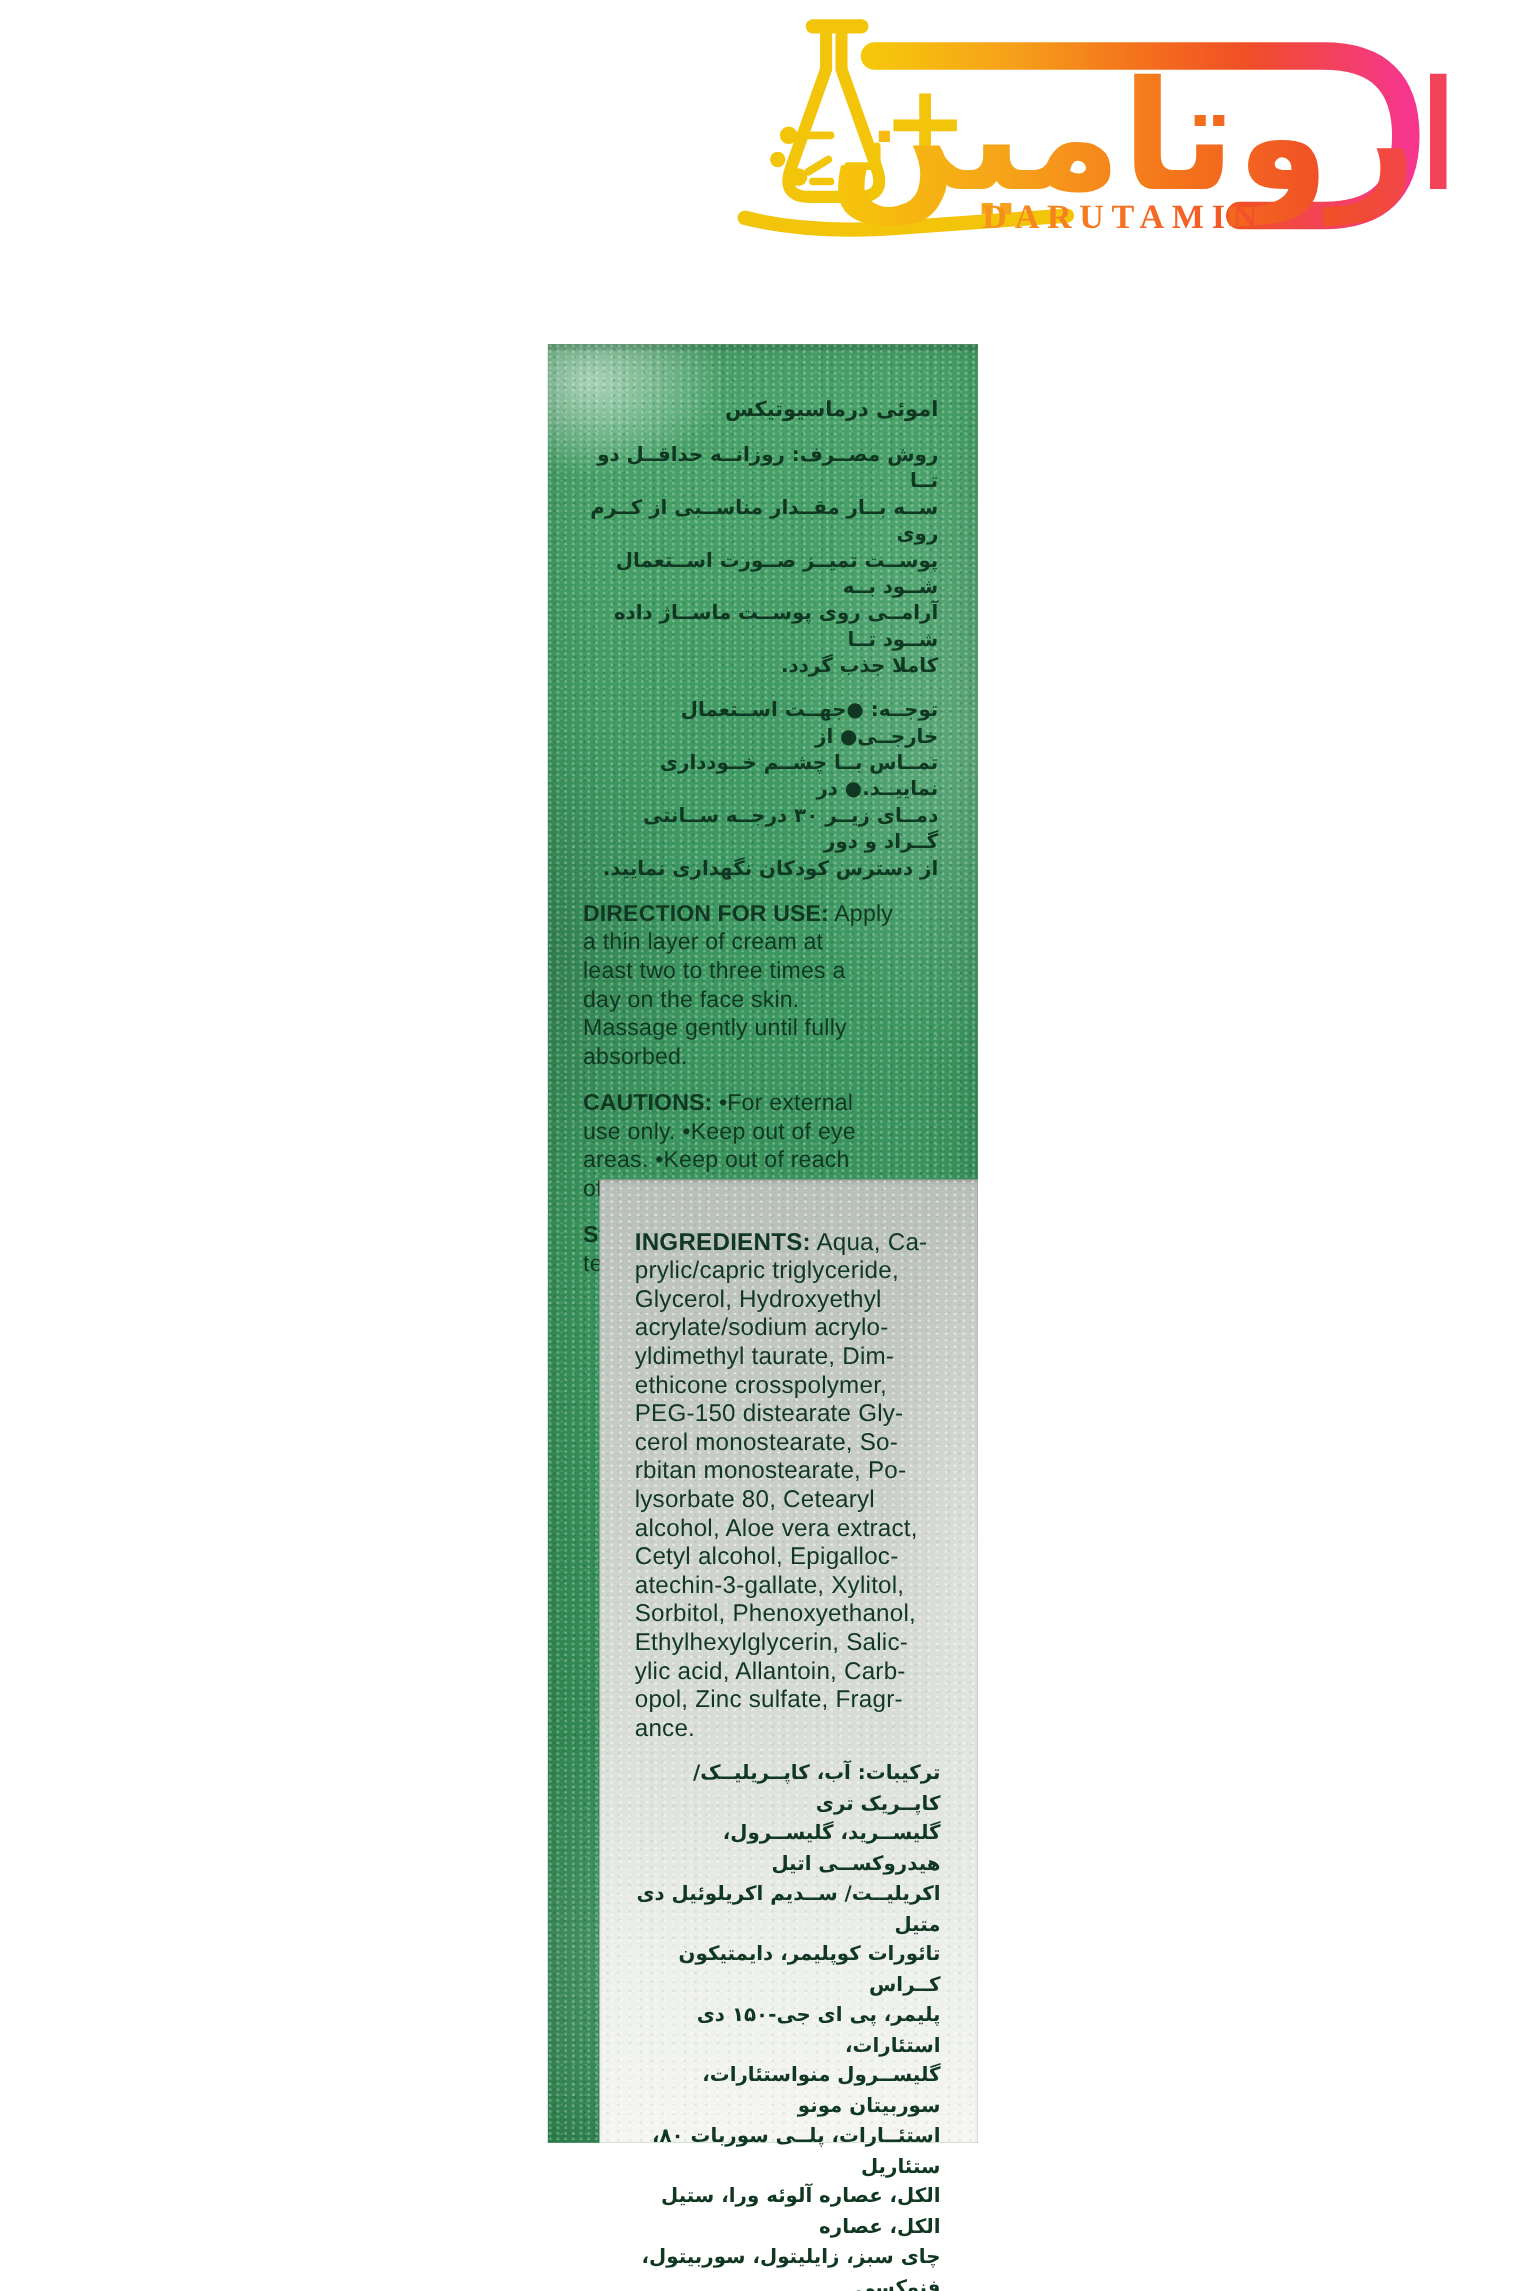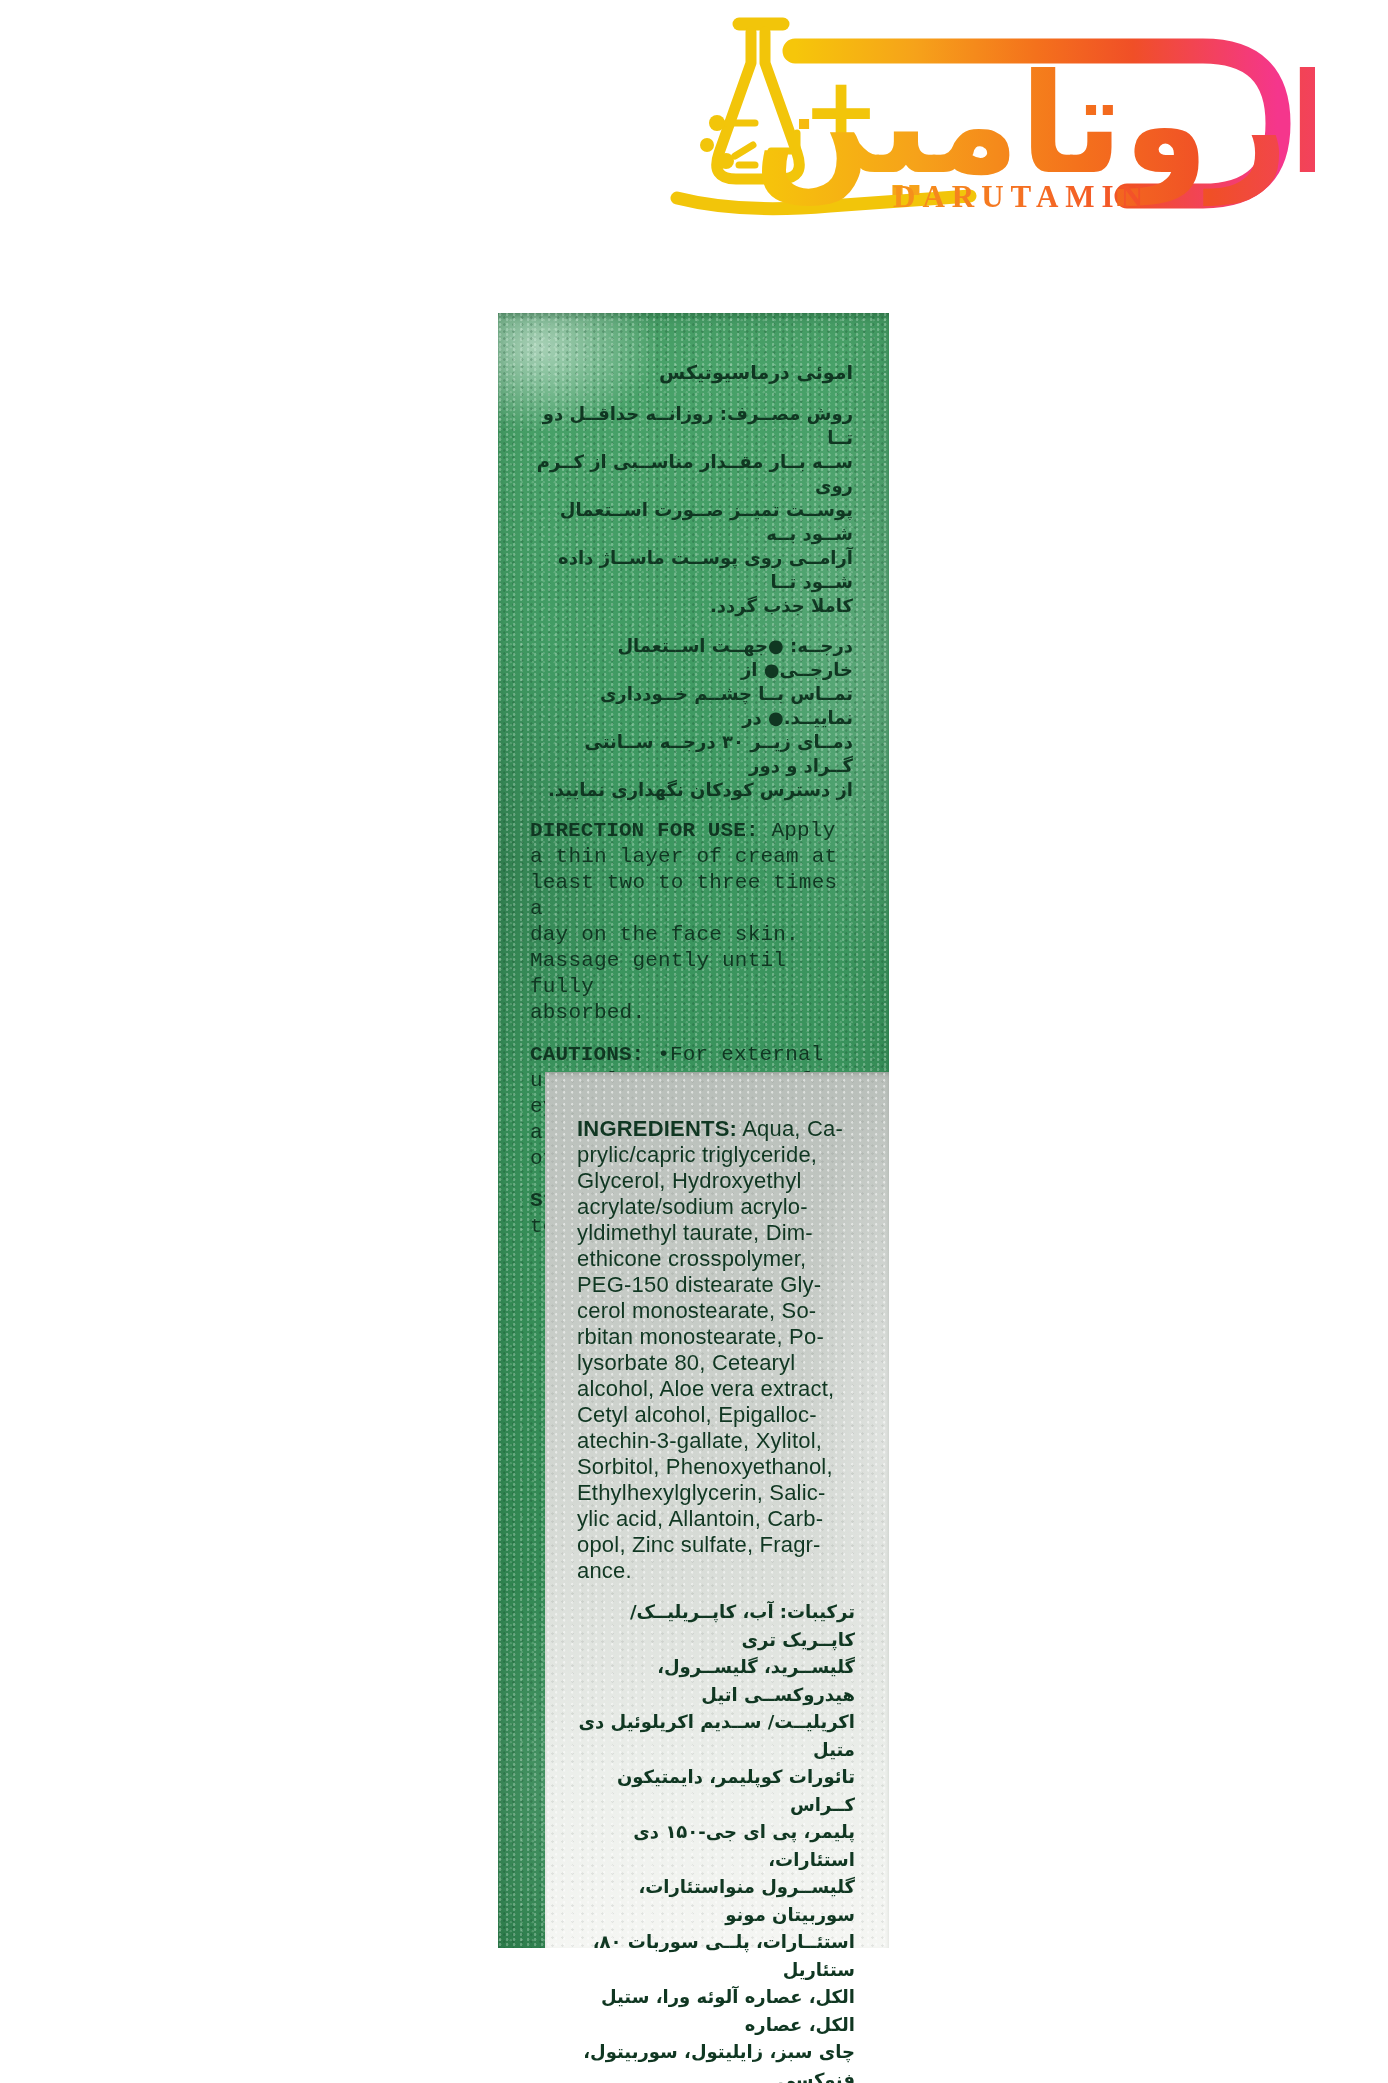--- a/index.html
+++ b/index.html
@@ -42,21 +42,21 @@
   .fa-block{
     direction:rtl;text-align:right;
     font-family:"DejaVu Sans",sans-serif;
     font-weight:700;font-size:18px;line-height:24px;
     letter-spacing:0;
   }
   .fa-title{font-size:19px;line-height:27px;}
   .fa-block + .fa-block{margin-top:10px;}
   .en-block{
     font-size:21px;line-height:26px;margin-top:10px;
-    color:#0f3520;letter-spacing:.2px;font-family:Liberation Mono, monospace;
+    color:#0f3520;letter-spacing:.2px;
   }
   .en-block .lead{font-weight:700;letter-spacing:.1px;}
   .preline{white-space:pre-line;}
 
   
   .silver-panel{
     position:absolute;left:47px;top:759px;width:344px;height:876px;
     background:
       radial-gradient(120px 500px at 100% 40%, rgba(255,255,255,.35), rgba(255,255,255,0) 70%),
       linear-gradient(180deg,#b9bfba 0%,#c7ccc7 28%,#d8dcd7 55%,#ecefeb 80%,#f5f6f3 100%);
@@ -134,21 +134,21 @@
 
     <p class="fa-block">
       <span class="lead">روش مصــرف:</span><span class="preline"> روزانــه حداقــل دو تــا
 ســه بــار مقــدار مناســبی از کــرم روی
 پوســت تمیــز صــورت اســتعمال شــود بــه
 آرامــی روی پوســت ماســاژ داده شــود تــا
 کاملا جذب گردد.</span>
     </p>
 
     <p class="fa-block">
-      <span class="lead">درجــه:</span><span class="preline"> ●جهــت اســتعمال خارجــی● از
+      <span class="lead">توجــه:</span><span class="preline"> ●جهــت اســتعمال خارجــی● از
 تمــاس بــا چشــم خــودداری نماییــد.● در
 دمــای زیــر ۳۰ درجــه ســانتی گــراد و دور
 از دسترس کودکان نگهداری نمایید.</span>
     </p>
 
     <p class="en-block">
       <span class="lead">DIRECTION FOR USE:</span><span class="preline">  Apply
 a thin layer of cream at
 least two to three times a
 day on the face skin.

